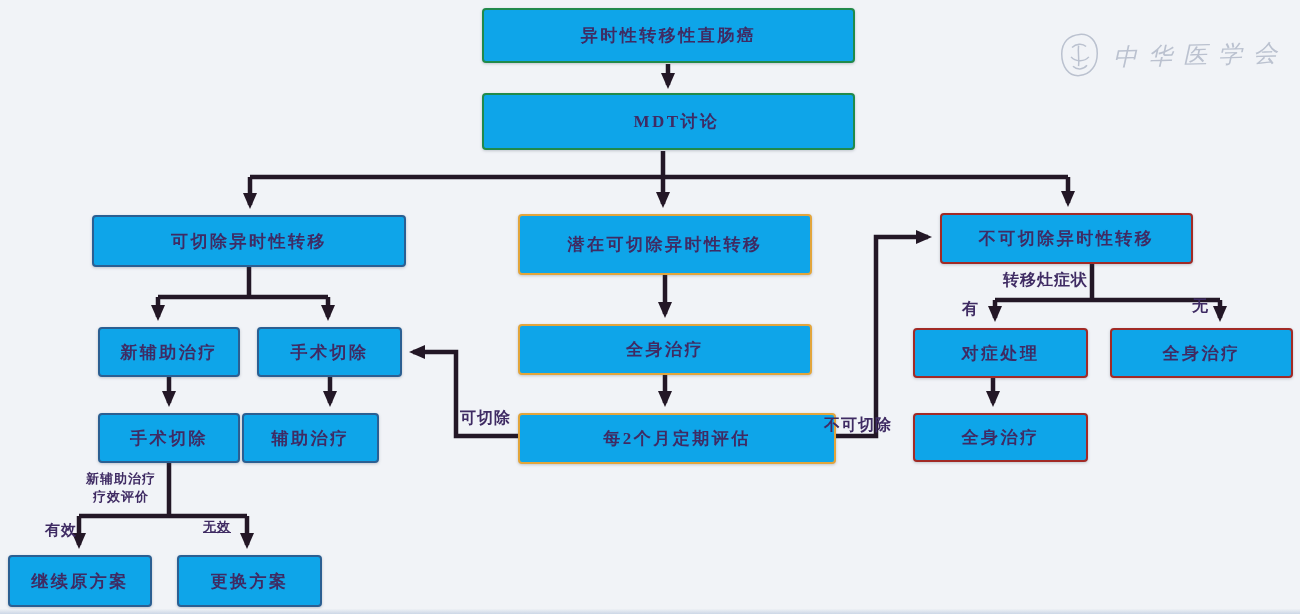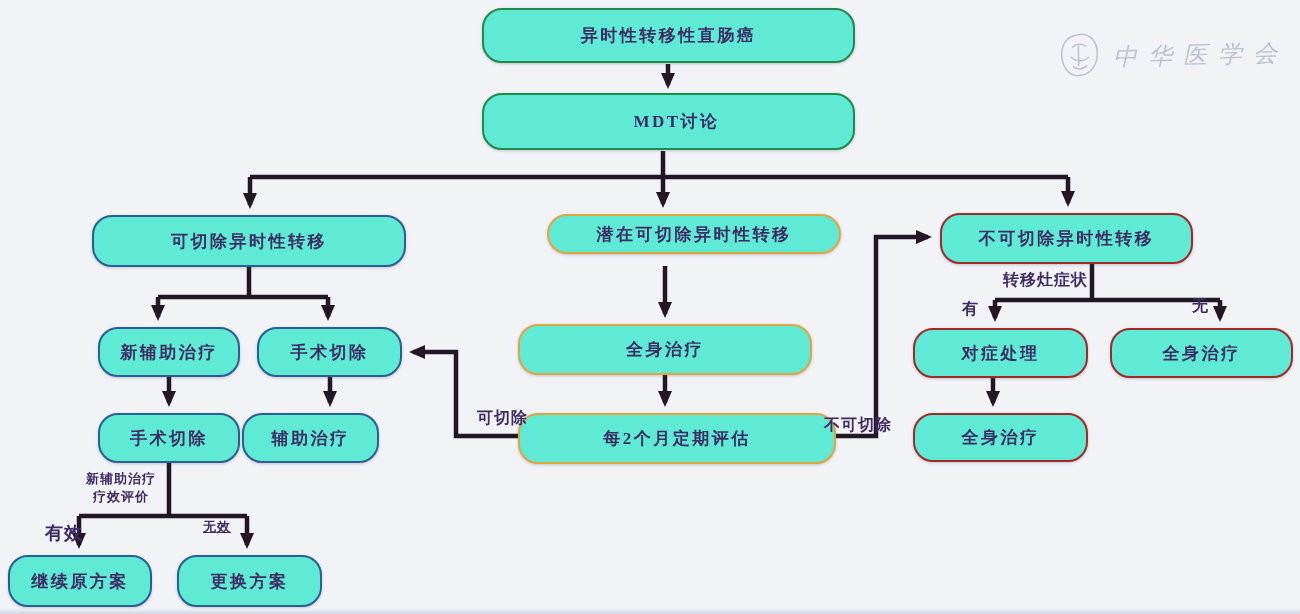--- a/index.html
+++ b/index.html
@@ -4,21 +4,21 @@
 <style>
   html,body{margin:0;padding:0;}
   body{font-family:"Liberation Sans", sans-serif; background:#ffffff;}
   #stage{
     position:relative; width:1300px; height:614px; overflow:hidden;
     background:#f1f3f7;
   }
   svg.connector-layer{position:absolute; left:0; top:0; width:1300px; height:614px; pointer-events:none;}
   .node{
     position:absolute; display:flex; align-items:center; justify-content:center;
-    background:#5eead4; border-radius:20px;
+    background:#0ea5e9; border-radius:4px;
     color:#3f2b63; font-family:"Liberation Serif", serif;
     font-size:17px; font-weight:700; letter-spacing:2.5px; text-align:center;
     box-shadow:0 1px 3px rgba(70,80,100,0.28);
     box-sizing:border-box;
   }
   .green{border:2.5px solid #218a4b;}
   .blue{border:2.5px solid #2b5f92;}
   .gold{border:2.5px solid #e2a53c;}
   .red{border:2.5px solid #a12a26;}
   .edge-label{
@@ -82,44 +82,44 @@
         <path d="M15,18 C19,14 26,13 30,17 M14,28 C18,33 28,34 33,28 M22,16 C21,24 23,30 22,38 M16,38 C20,42 27,42 31,37"></path>
       </g>
     </svg>
     <span class="wm-text">中华医学会</span>
   </div>
 
   <div class="node green" style="left:482px; top:8px;  width:373px; height:55px;">异时性转移性直肠癌</div>
   <div class="node green" style="left:482px; top:93px; width:373px; height:57px;padding-left:16px;">MDT讨论</div>
 
   <div class="node blue" style="left:92px;  top:215px; width:314px; height:52px;">可切除异时性转移</div>
-  <div class="node gold" style="left:518px; top:214px; width:294px; height:40px;margin-left:29px;">潜在可切除异时性转移</div>
+  <div class="node gold" style="left:518px; top:214px; width:294px; height:61px;">潜在可切除异时性转移</div>
   <div class="node red" style="left:940px; top:213px; width:253px; height:51px;">不可切除异时性转移</div>
 
   <div class="node blue" style="left:98px;  top:327px; width:142px; height:50px;">新辅助治疗</div>
   <div class="node blue" style="left:257px; top:327px; width:145px; height:50px;">手术切除</div>
   <div class="node blue" style="left:98px;  top:413px; width:142px; height:50px;">手术切除</div>
   <div class="node blue" style="left:242px; top:413px; width:137px; height:50px;">辅助治疗</div>
 
   <div class="node gold" style="left:518px; top:324px; width:294px; height:51px;">全身治疗</div>
   <div class="node gold" style="left:518px; top:413px; width:318px; height:51px;">每2个月定期评估</div>
 
   <div class="node red" style="left:913px;  top:328px; width:175px; height:50px;">对症处理</div>
   <div class="node red" style="left:1110px; top:328px; width:183px; height:50px;">全身治疗</div>
   <div class="node red" style="left:913px;  top:413px; width:175px; height:49px;">全身治疗</div>
 
   <div class="node blue" style="left:8px;   top:555px; width:144px; height:52px;">继续原方案</div>
   <div class="node blue" style="left:177px; top:555px; width:145px; height:52px;">更换方案</div>
 
-  <div class="edge-label" style="left:460px; top:408px;padding-left:17px;">可切除</div>
+  <div class="edge-label" style="left:460px; top:408px;">可切除</div>
   <div class="edge-label" style="left:808px; top:415px;margin-left:16px;">不可切除</div>
   <div class="edge-label" style="left:1003px; top:270px;">转移灶症状</div>
   <div class="edge-label" style="left:962px; top:299px;">有</div>
   <div class="edge-label" style="left:1192px; top:296px;">无</div>
   <div class="edge-label two-line" style="left:58px; top:470px; width:126px; font-size:13px;">
     <span>新辅助治疗</span><br>
     <span>疗效评价</span>
   </div>
-  <div class="edge-label" style="left:45px; top:521px; font-size:18px;">有效</div>
+  <div class="edge-label" style="left:45px; top:521px; font-size:15px;">有效</div>
   <div class="edge-label" style="left:203px; top:518px; font-size:13px;text-decoration:underline;">无效</div>
 
   <div id="bottom-strip"></div>
 </div>
 
 </body></html>

